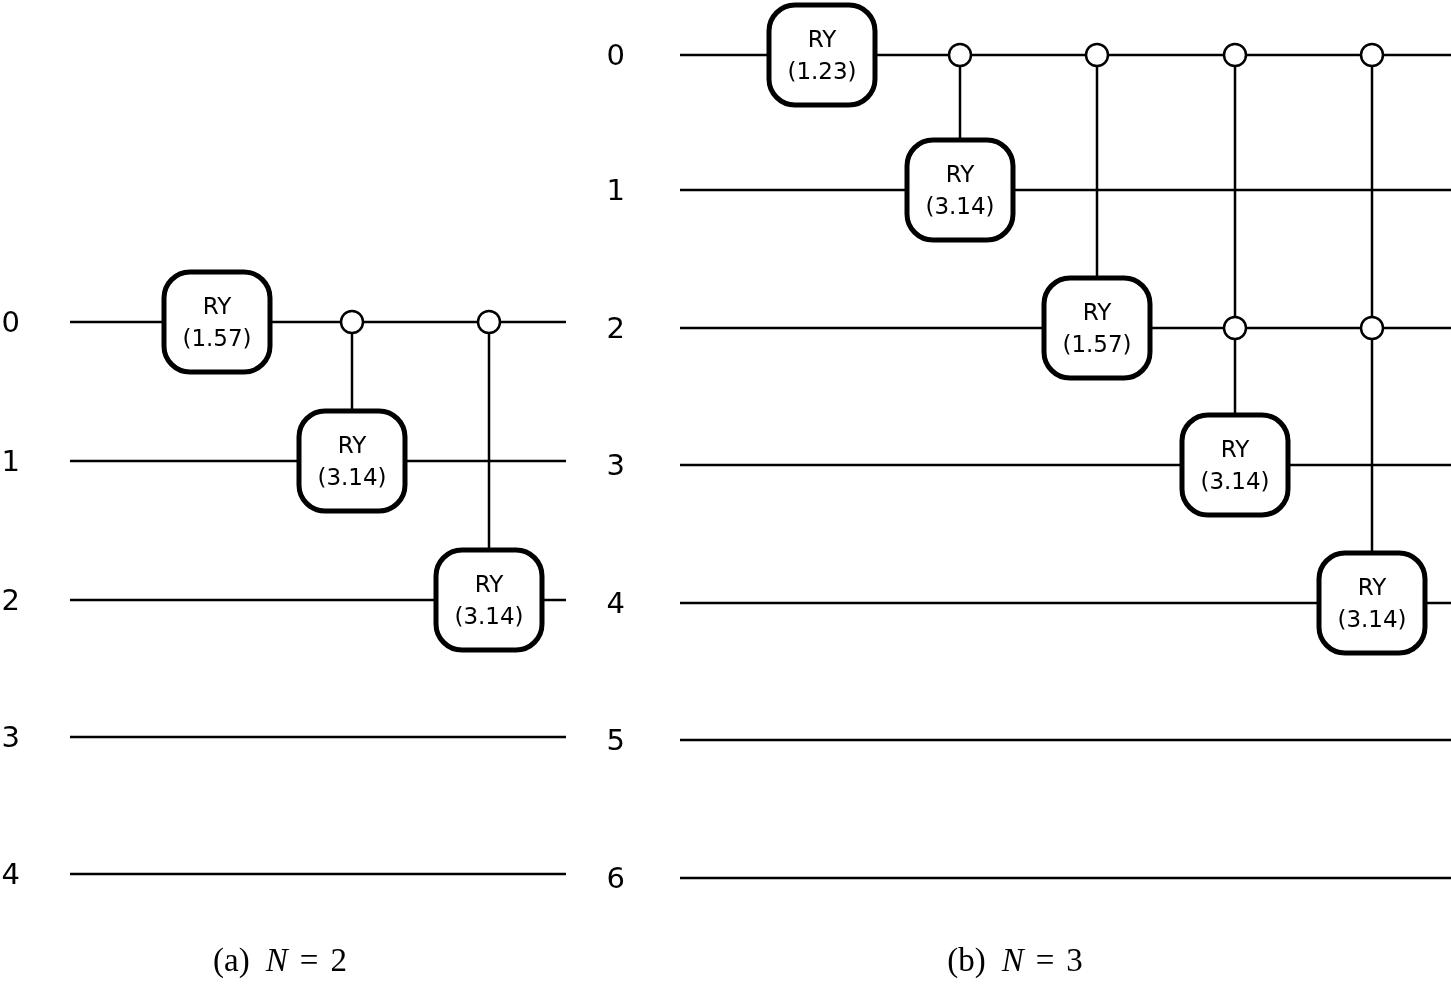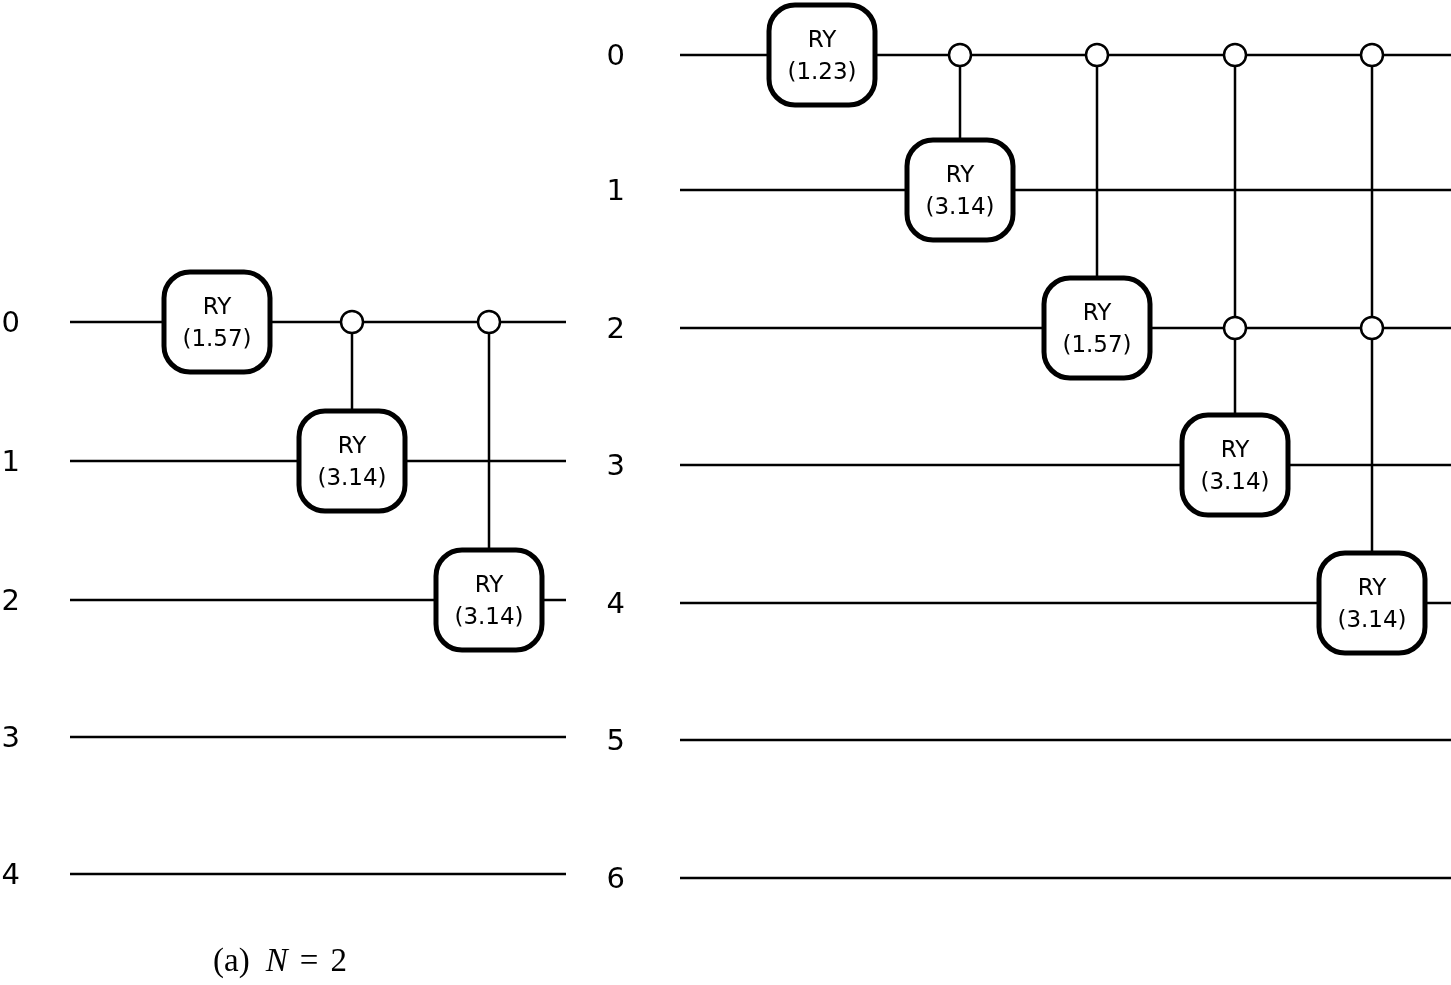--- a/index.html
+++ b/index.html
@@ -125,14 +125,17 @@
         <rect x="1319" y="553" width="106" height="100" rx="26" ry="26" class="gatebox"></rect>
         <text x="1372" y="595" class="gate-text">RY</text>
         <text x="1372" y="627" class="gate-text">(3.14)</text>
       </g>
     </svg>
 
   <div class="caption" style="left:280px">
     <span class="idx">(a)</span><span class="mathvar">N</span><span class="rel">=</span><span>2</span>
   </div>
 
+  <div class="caption" style="left:1015px">
+    <span class="idx">(b)</span><span class="mathvar">N</span><span class="rel">=</span><span>3</span>
+  </div>
 
 </div>
 
 </body></html>

